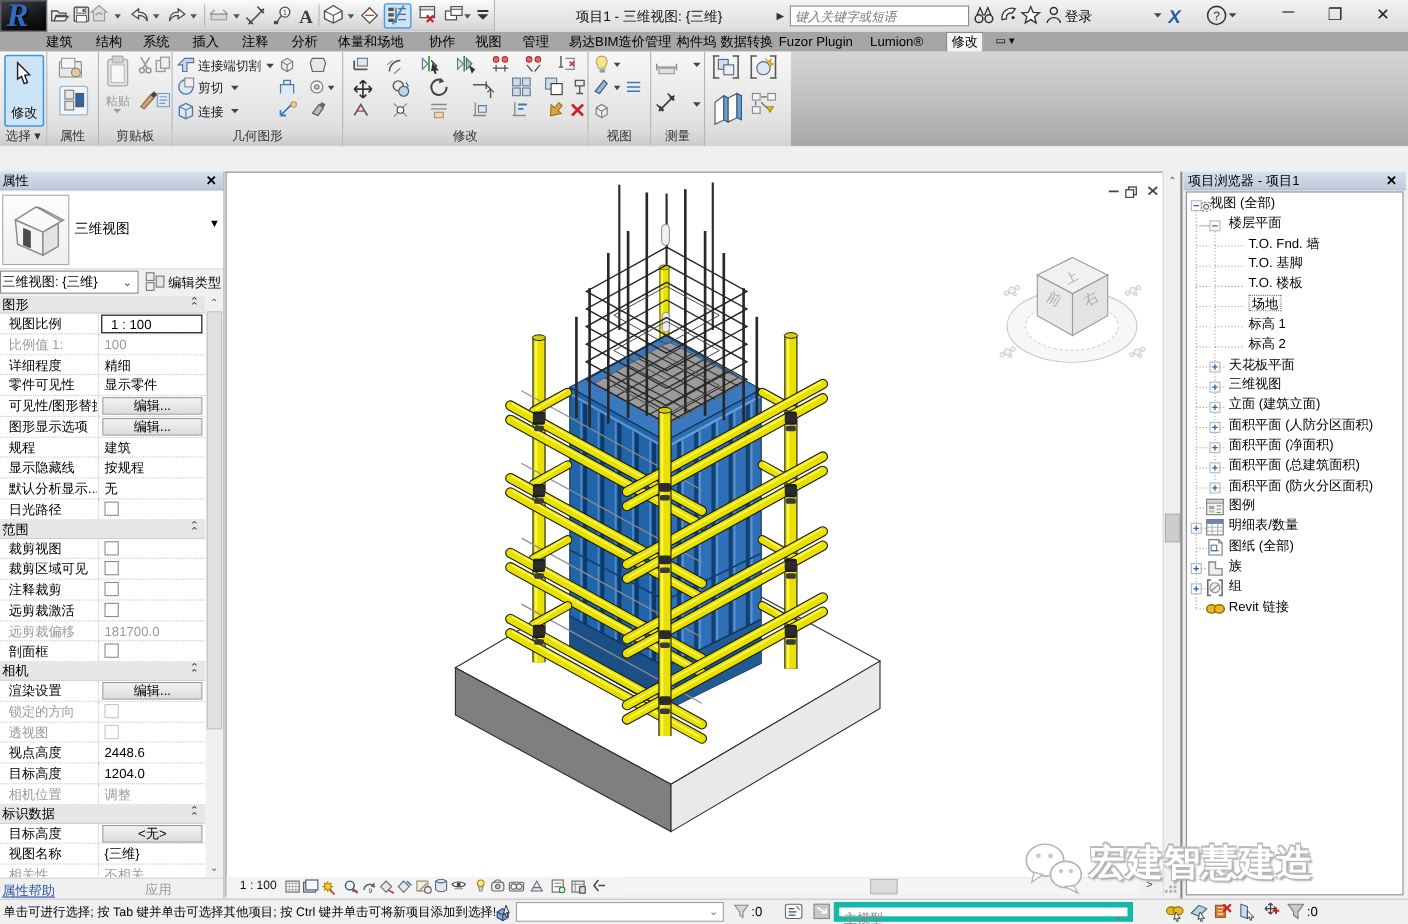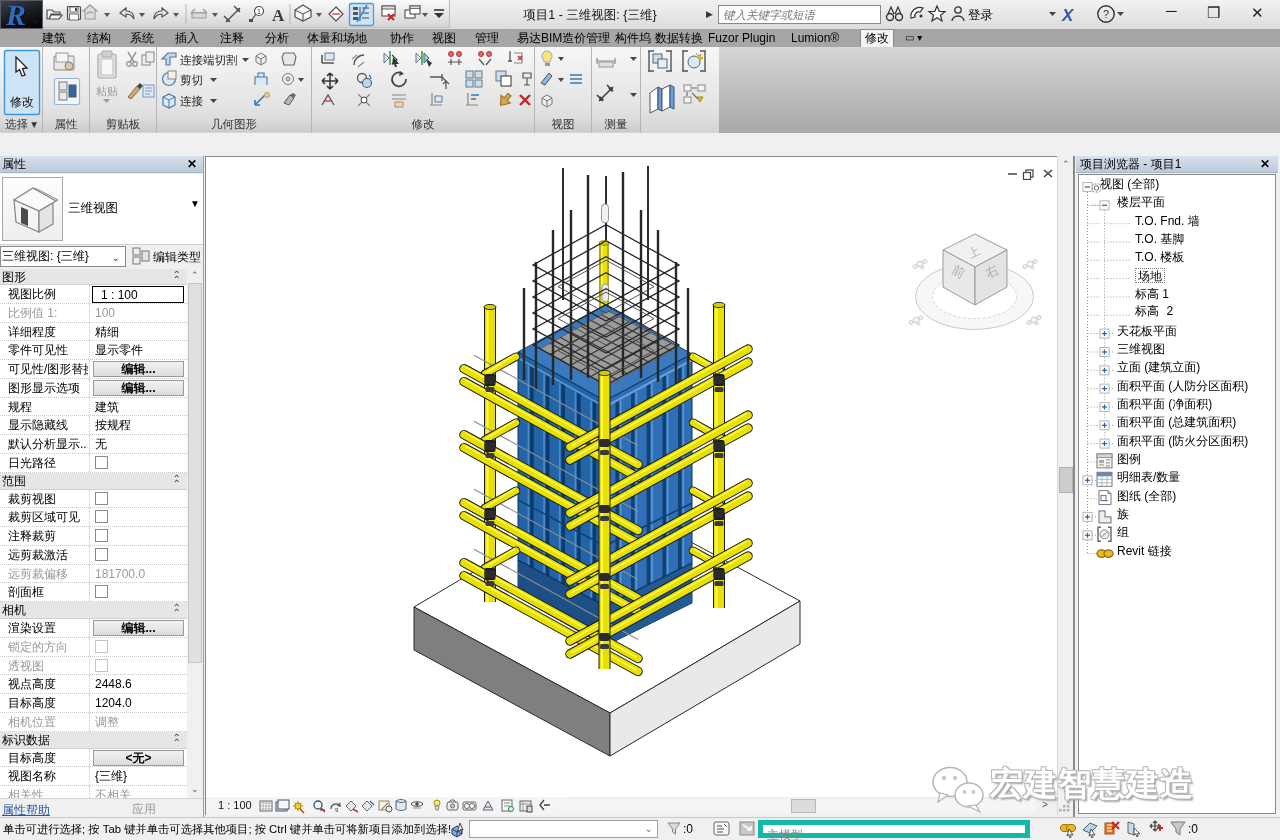--- a/index.html
+++ b/index.html
@@ -34,21 +34,21 @@
 #typebox { position:absolute; top:3px; left:2px; width:61px; height:64px; border:1px solid #a8a8a8; background:linear-gradient(#fdfdfd,#eee); }
 #selrow { position:absolute; top:89px; left:0; width:203px; height:24px; background:#f0f0f0; }
 #selcombo { position:absolute; top:1px; left:0px; width:126px; height:21px; background:#fff; border:1px solid #898989; font-size:12px; line-height:19px; padding-left:1px; }
 #grid { position:absolute; top:113px; left:0; width:187px; height:529px; background:#fff; font-size:12px; overflow:hidden; }
 .sechead { position:relative; height:17px; background:#e6e6e6; border-bottom:1px solid #d0d0d0; line-height:16px; padding-left:2px; color:#000; }
 .sechead .chev { position:absolute; right:6px; top:1px; font-size:10px; color:#444; }
 .prow { position:relative; height:18.75px; border-bottom:1px dotted #c8c8c8; line-height:18px; }
 .prow::before { content:""; position:absolute; left:89px; top:0; bottom:0; border-left:1px dotted #c8c8c8; }
 .prow .pl { position:absolute; left:8px; top:0; width:80px; white-space:nowrap; overflow:hidden; }
 .prow .pv { position:absolute; left:95px; top:0; width:90px; white-space:nowrap; }
-.prow .pvb { position:absolute; left:93px; top:1px; width:91px; height:16px; background:linear-gradient(#f2f2f2,#dcdcdc); border:1px solid #9a9a9a; text-align:center; line-height:15px;font-weight:bold; }
+.prow .pvb { position:absolute; left:93px; top:1px; width:91px; height:16px; background:linear-gradient(#f2f2f2,#dcdcdc); border:1px solid #9a9a9a; text-align:center; line-height:15px; }
 .gray { color:#9a9a9a; }
 .cb { position:absolute; left:95px; top:2px; width:13px; height:13px; background:#fff; border:1px solid #8a8a8a; }
 .cbg { border-color:#c5c5c5; }
 #pscroll { position:absolute; top:113px; left:187px; width:16px; height:529px; background:#f0f0f0; }
 #propfoot { position:absolute; top:642px; left:0; width:203px; height:19px; background:#f0f0f0; border-top:1px solid #d5d5d5; }
 
 #canvas { position:absolute; top:156px; left:205px; width:852px; height:659px; background:#fff; border-top:1px solid #888; border-left:1px solid #888; }
 #viewbar { position:absolute; left:0; top:640px; width:360px; height:18px; background:#f4f4f4; font-size:11px; }
 #hscroll { position:absolute; left:360px; top:640px; width:491px; height:18px; background:#f0f0f0; }
 #vscroll { position:absolute; top:157px; left:1057px; width:16px; height:658px; background:#f0f0f0; border-left:1px solid #d9d9d9; }
@@ -1072,21 +1072,21 @@
       <div class="trow">
           <span class="abs" style="left:56px;">T.O. 楼板</span>
         </div>
       <div class="trow">
           <span class="abs" style="left:56px;border:1px dotted #777;padding:0 2px;height:15px;line-height:15px;top:1px;">场地</span>
         </div>
       <div class="trow">
           <span class="abs" style="left:56px;">标高 1</span>
         </div>
       <div class="trow">
-          <span class="abs" style="left:56px;font-family:Liberation Mono, monospace;">标高 2</span>
+          <span class="abs" style="left:56px;">标高 2</span>
         </div>
       <div class="trow">
           <span class="abs" style="left:38px;">天花板平面</span>
         </div>
       <div class="trow">
           <span class="abs" style="left:38px;">三维视图</span>
         </div>
       <div class="trow">
           <span class="abs" style="left:38px;">立面 (建筑立面)</span>
         </div>

